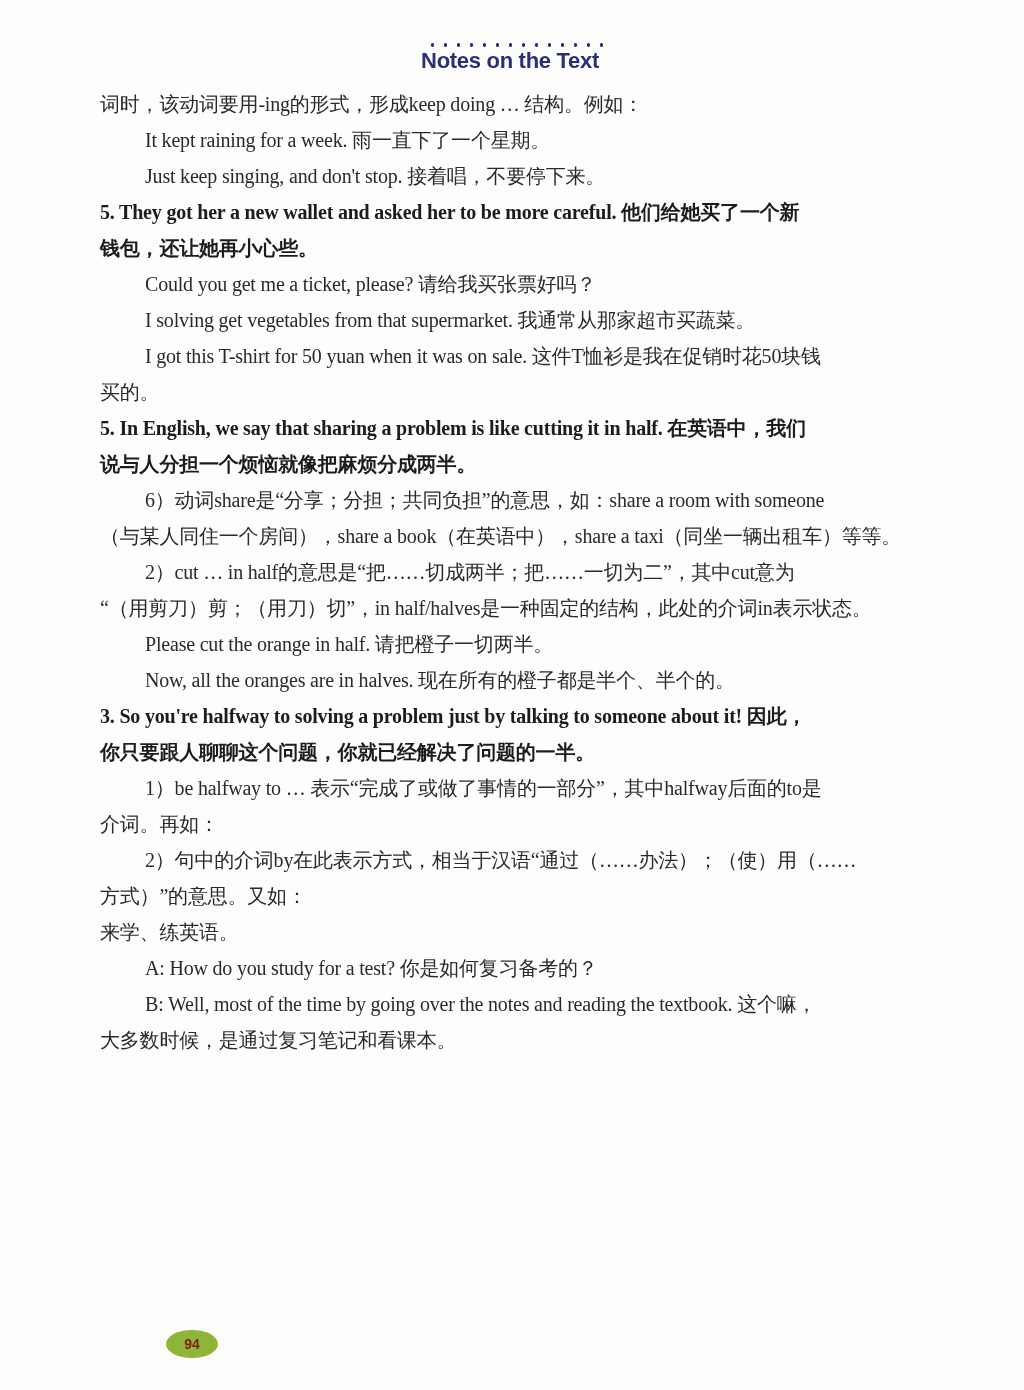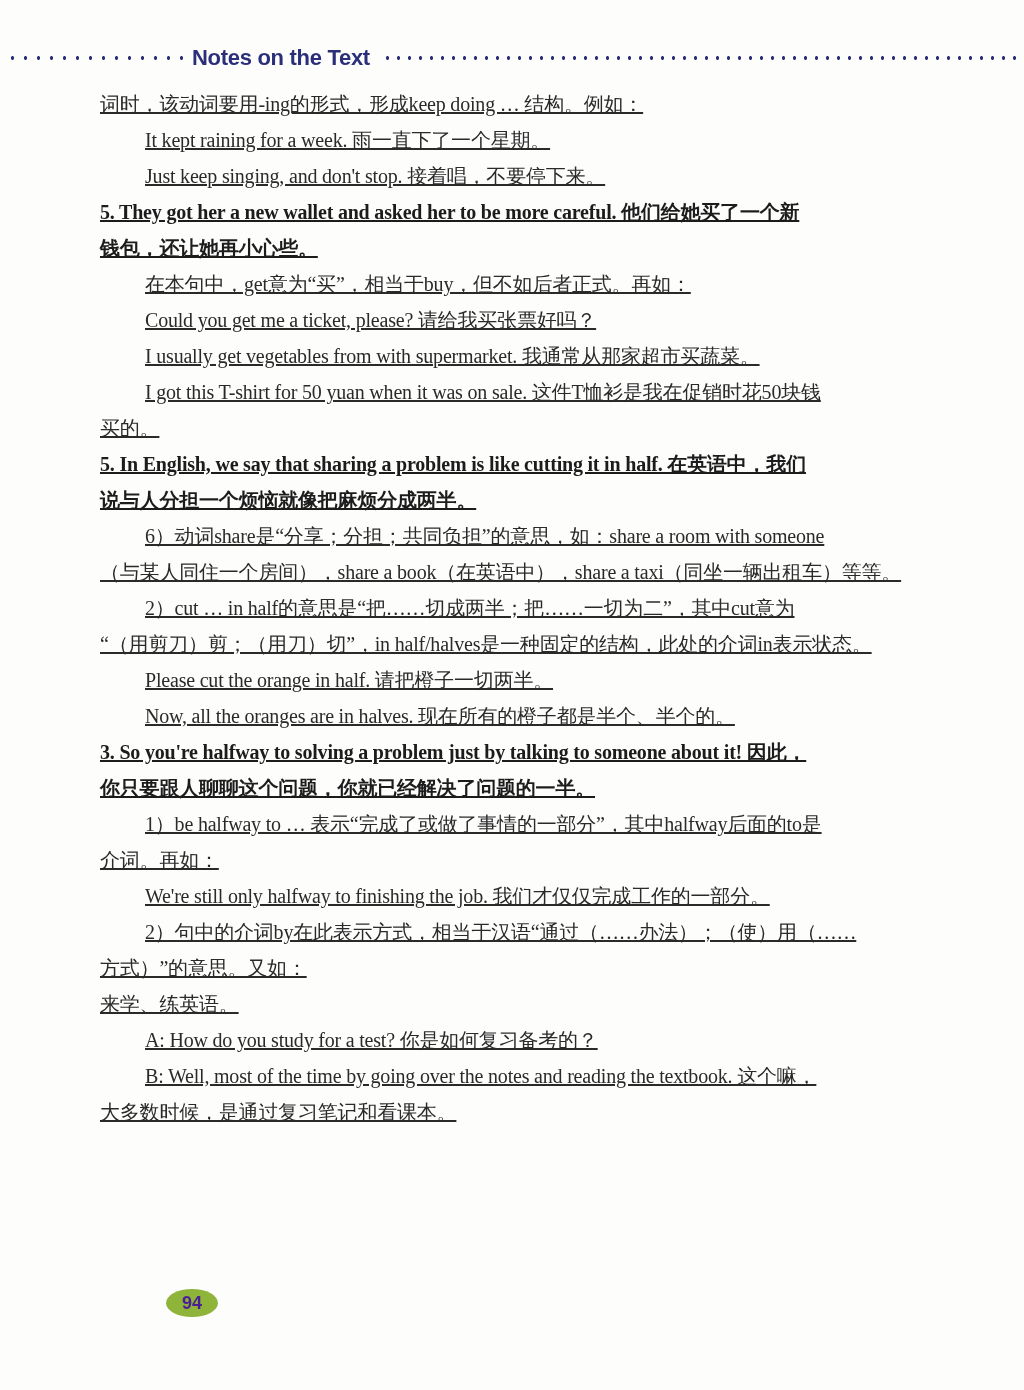--- a/index.html
+++ b/index.html
@@ -6,21 +6,21 @@
   body {
     width: 1024px; height: 1390px;
     background: #fdfdfc;
     position: relative;
     overflow: hidden;
     font-family: "Liberation Serif", "DejaVu Serif", serif;
     color: #2a2a2a;
   }
   .header {
     position: absolute; left: 0; top: 42px; width: 1024px; height: 32px;
-    display: flex; align-items: center;
+    display: flex; align-items: center; flex-direction: column;
   }
   .dots-left {
     width: 178px; height: 6px; margin-left: 6px;
     background-image: radial-gradient(circle, #2b2f7a 1.6px, transparent 2px);
     background-size: 13px 6px; background-repeat: repeat-x;
   }
   .header-title {
     font-family: "Liberation Sans", "DejaVu Sans", sans-serif;
     font-weight: bold; font-size: 22px; color: #2b2f7a;
     margin: 0 12px 0 8px; letter-spacing: -0.3px; white-space: nowrap;
@@ -28,66 +28,64 @@
   .dots-right {
     flex: 1; height: 6px; margin-right: 0;
     background-image: radial-gradient(circle, #2b2f7a 1.6px, transparent 2px);
     background-size: 11px 6px; background-repeat: repeat-x;
   }
   .content {
     position: absolute; left: 100px; top: 86px; width: 872px;
   }
   .line {
     font-size: 20px; line-height: 36px; height: 36px;
-    white-space: nowrap; overflow: visible; letter-spacing: -0.2px; text-decoration: underline;
+    white-space: nowrap; overflow: visible; letter-spacing: -0.2px;
   }
   .indent { padding-left: 45px; }
   .bold { font-weight: bold; color: #1c1c1c; }
   .page-num {
-    position: absolute; left: 166px; top: 1289px;
+    position: absolute; left: 166px; top: 1330px;
     width: 52px; height: 28px; border-radius: 50%;
-    background: #8fb43a; color: #4c1d95;
+    background: #8fb43a; color: #7f1d1d;
     font-family: "Liberation Sans", "DejaVu Sans", sans-serif;
-    font-weight: bold; font-size: 18px;
+    font-weight: bold; font-size: 14px;
     display: flex; align-items: center; justify-content: center;
   }
 </style>
 </head>
 <body>
 
 <div class="header">
   <div class="dots-left"></div>
   <div class="header-title">Notes on the Text</div>
   <div class="dots-right"></div>
 </div>
 
 <div class="content">
   <div class="line">词时，该动词要用-ing的形式，形成keep doing … 结构。例如：</div>
   <div class="line indent">It kept raining for a week. 雨一直下了一个星期。</div>
   <div class="line indent">Just keep singing, and don't stop. 接着唱，不要停下来。</div>
   <div class="line bold">5.  They got her a new wallet and asked her to be more careful. 他们给她买了一个新</div>
   <div class="line bold">钱包，还让她再小心些。</div>
-  <div class="line indent">在本句中，get意为“买”，相当于buy，但不如后者正式。再如：</div>
   <div class="line indent">Could you get me a ticket, please? 请给我买张票好吗？</div>
-  <div class="line indent">I usually get vegetables from with supermarket. 我通常从那家超市买蔬菜。</div>
+  <div class="line indent">I solving get vegetables from that supermarket. 我通常从那家超市买蔬菜。</div>
   <div class="line indent">I got this T-shirt for 50 yuan when it was on sale. 这件T恤衫是我在促销时花50块钱</div>
   <div class="line">买的。</div>
   <div class="line bold">5.  In English, we say that sharing a problem is like cutting it in half. 在英语中，我们</div>
   <div class="line bold">说与人分担一个烦恼就像把麻烦分成两半。</div>
   <div class="line indent">6）动词share是“分享；分担；共同负担”的意思，如：share a room with someone</div>
   <div class="line">（与某人同住一个房间），share a book（在英语中），share a taxi（同坐一辆出租车）等等。</div>
   <div class="line indent">2）cut … in half的意思是“把……切成两半；把……一切为二”，其中cut意为</div>
   <div class="line">“（用剪刀）剪；（用刀）切”，in half/halves是一种固定的结构，此处的介词in表示状态。</div>
   <div class="line indent">Please cut the orange in half. 请把橙子一切两半。</div>
   <div class="line indent">Now, all the oranges are in halves. 现在所有的橙子都是半个、半个的。</div>
   <div class="line bold">3.  So you're halfway to solving a problem just by talking to someone about it! 因此，</div>
   <div class="line bold">你只要跟人聊聊这个问题，你就已经解决了问题的一半。</div>
   <div class="line indent">1）be halfway to … 表示“完成了或做了事情的一部分”，其中halfway后面的to是</div>
   <div class="line">介词。再如：</div>
-  <div class="line indent">We're still only halfway to finishing the job. 我们才仅仅完成工作的一部分。</div>
   <div class="line indent">2）句中的介词by在此表示方式，相当于汉语“通过（……办法）；（使）用（……</div>
   <div class="line">方式）”的意思。又如：</div>
   <div class="line">来学、练英语。</div>
   <div class="line indent">A: How do you study for a test? 你是如何复习备考的？</div>
   <div class="line indent">B: Well, most of the time by going over the notes and reading the textbook. 这个嘛，</div>
   <div class="line">大多数时候，是通过复习笔记和看课本。</div>
 </div>
 
 <div class="page-num">94</div>
 

